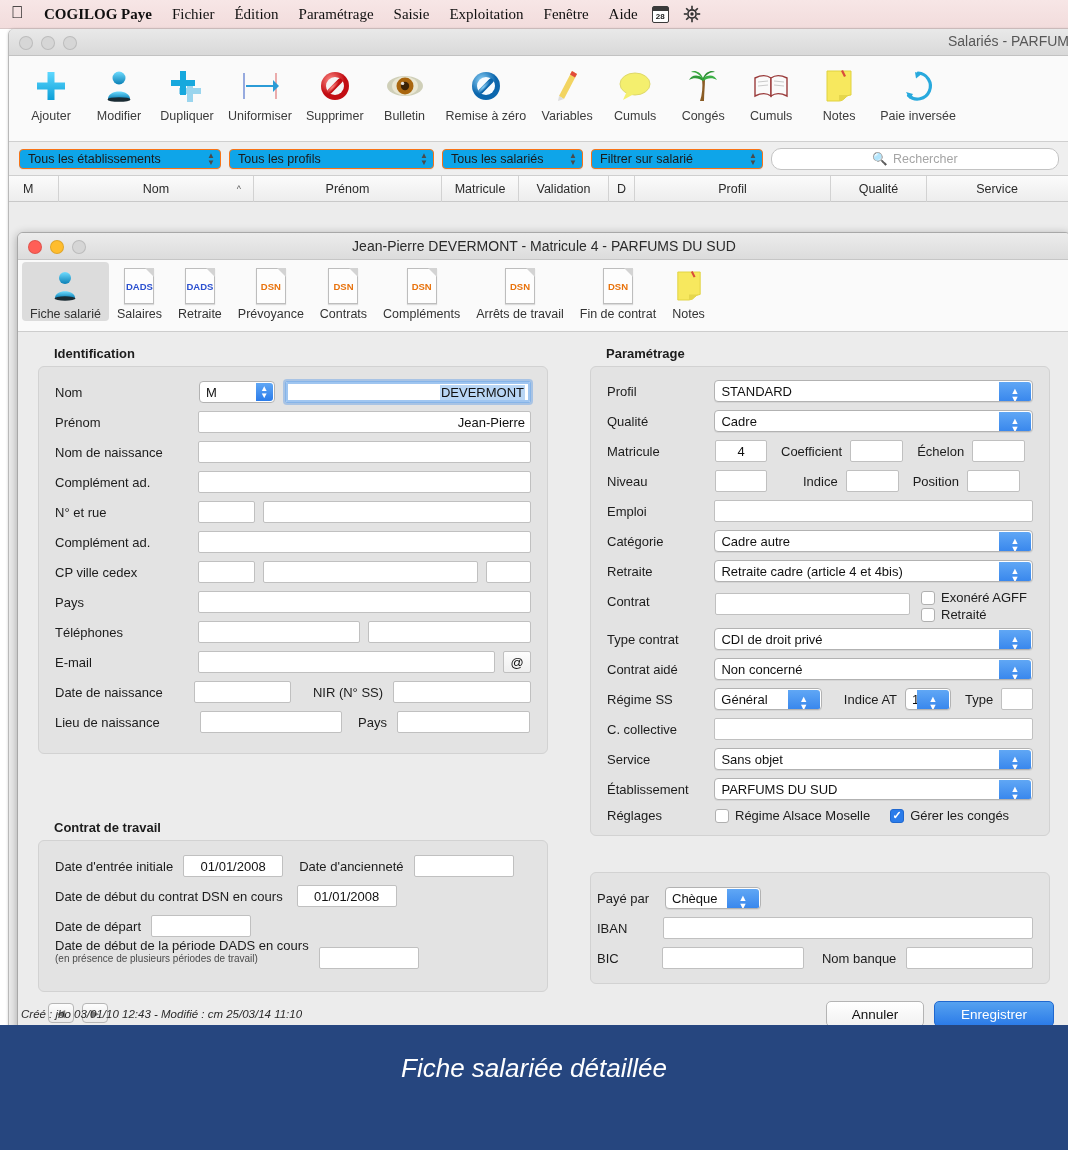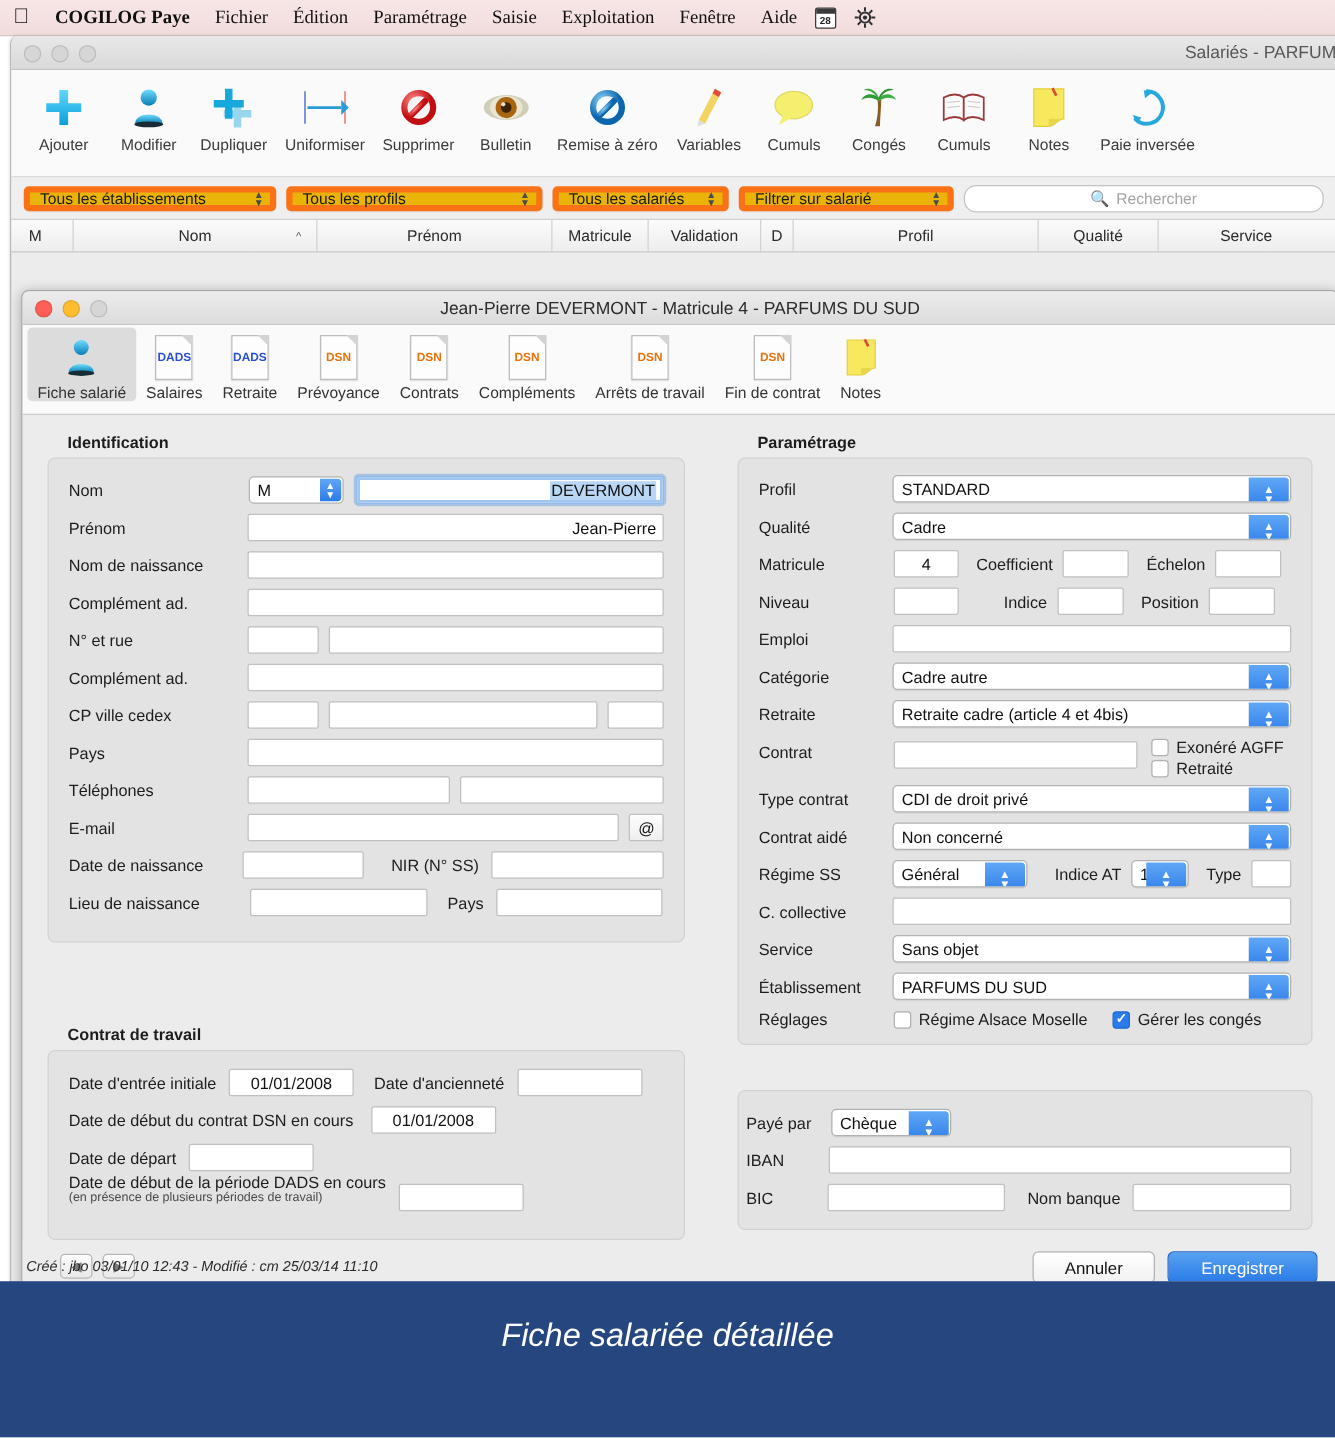--- a/index.html
+++ b/index.html
@@ -66,21 +66,21 @@
   }
   .tbtn .glyph{height:44px;display:flex;align-items:center;justify-content:center;}
   .tbtn .lbl{font-size:12.5px;color:#3b3b3b;margin-top:1px;white-space:nowrap;}
 
   
   .filterbar{
     height:34px;background:#efefef;border-bottom:1px solid #cfcfcf;
     display:flex;align-items:center;padding:0 10px;gap:8px;box-sizing:border-box;
   }
   .popup{
-    position:relative;height:20px;background:#eab308;border:5px solid #f97316;border-radius:4px;
+    position:relative;height:20px;background:#0ea5e9;border:1px solid #f97316;border-radius:4px;
     font-size:12.5px;color:#1a1a1a;display:flex;align-items:center;padding:0 22px 0 8px;
     box-sizing:border-box;box-shadow:0 1px 0 rgba(0,0,0,.05);white-space:nowrap;
   }
   .popup .arrows{
     position:absolute;right:5px;top:50%;transform:translateY(-50%);
     font-size:8px;line-height:7px;color:#4a4a4a;text-align:center;
   }
   .searchbox{
     flex:1;height:20px;background:#fff;border:1px solid #c3c3c3;border-radius:10px;
     display:flex;align-items:center;justify-content:center;gap:5px;

